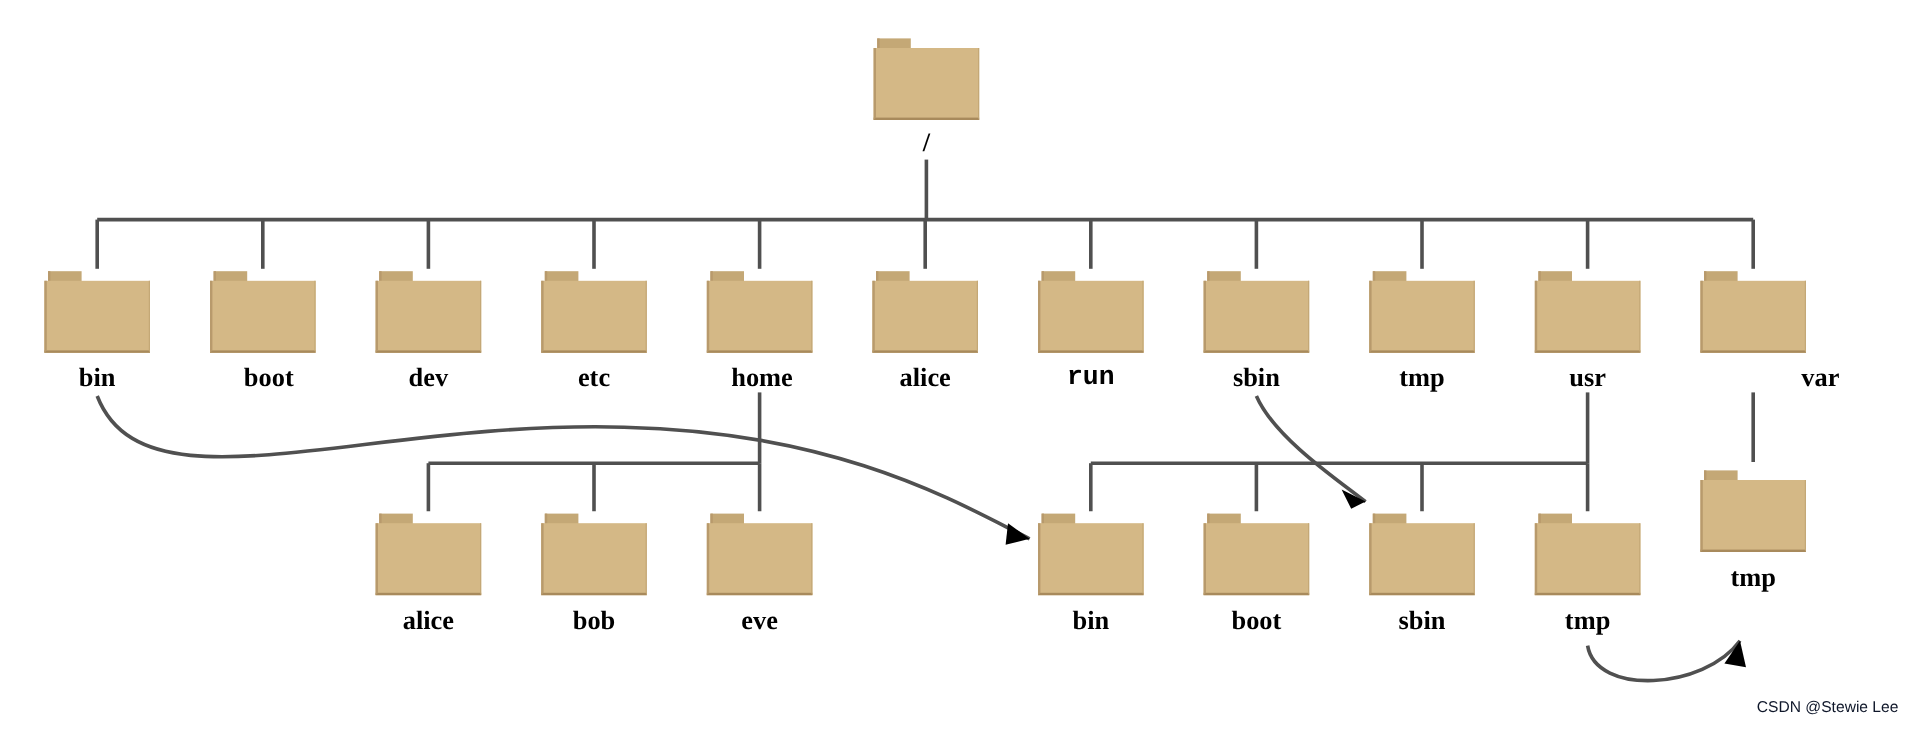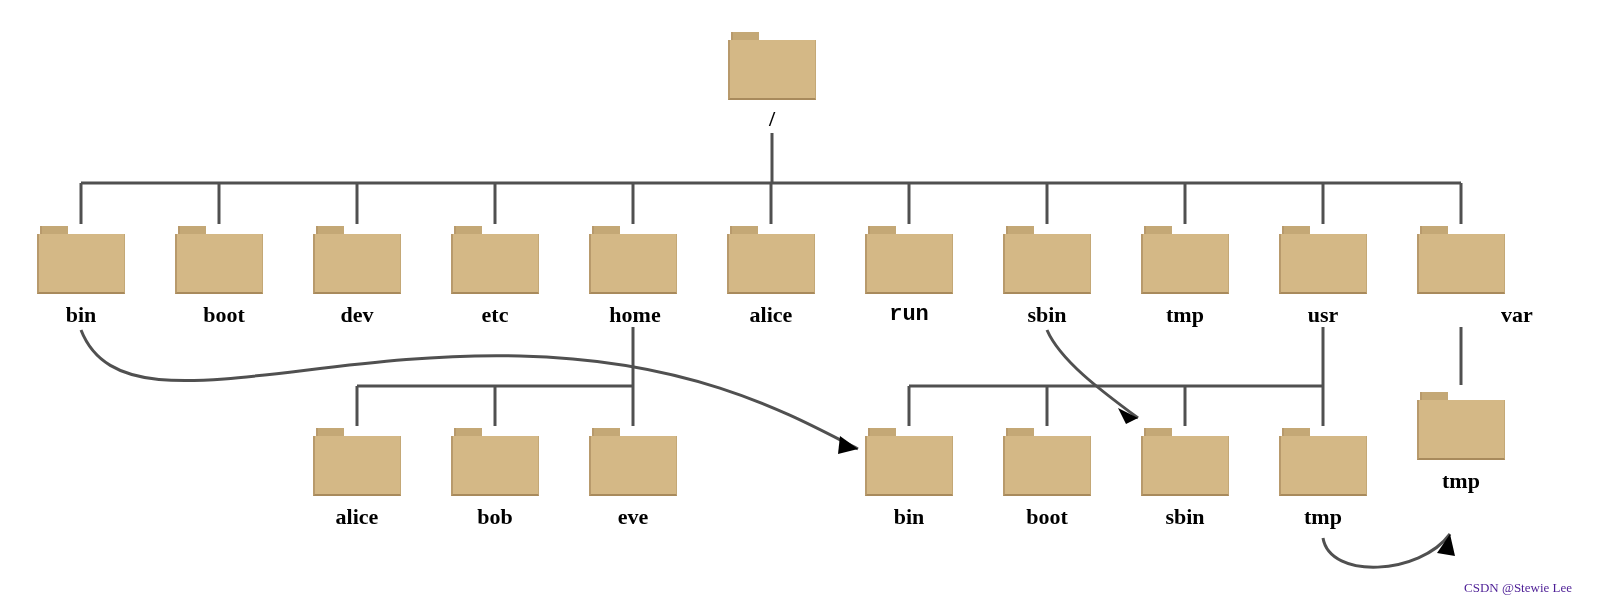--- a/index.html
+++ b/index.html
@@ -52,25 +52,25 @@
     .lines {
       position: absolute;
       top: 0;
       left: 0;
       width: 1600px;
       height: 614px;
       pointer-events: none;
     }
     .watermark {
       position: absolute;
-      right: 28px;
+      right: 18px;
       bottom: 18px;
       font-size: 13px;
-      color: #4c1d95;
-      font-family: Liberation Serif, serif;
+      color: #0f172a;
+      font-family: Liberation Sans, sans-serif;
     }
   </style>
 </head>
 <body>
 
 <svg class="lines" width="1600" height="614">
 
   <g stroke="#505050" stroke-width="3" fill="none">
     <line x1="772" y1="133" x2="772" y2="183"></line>
 

